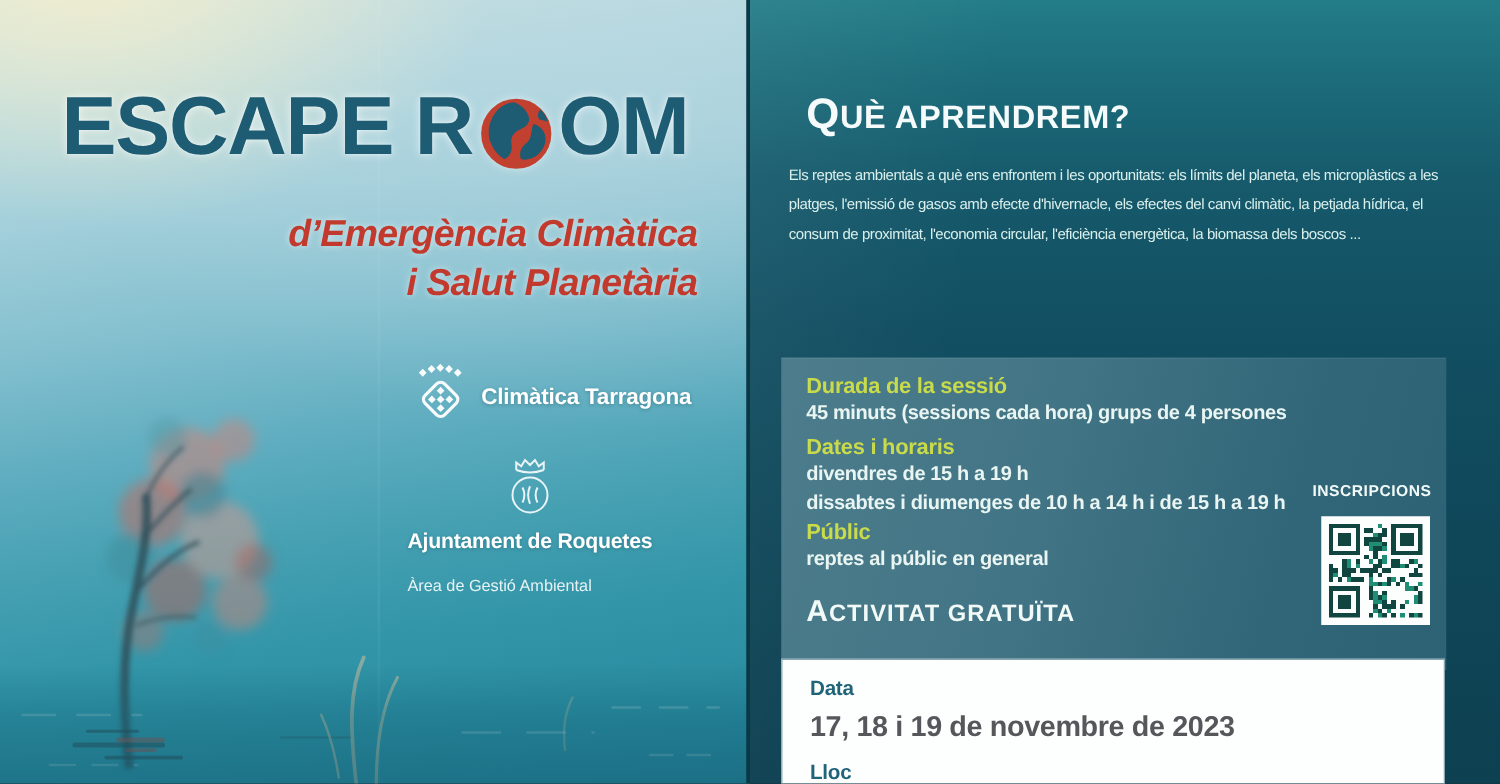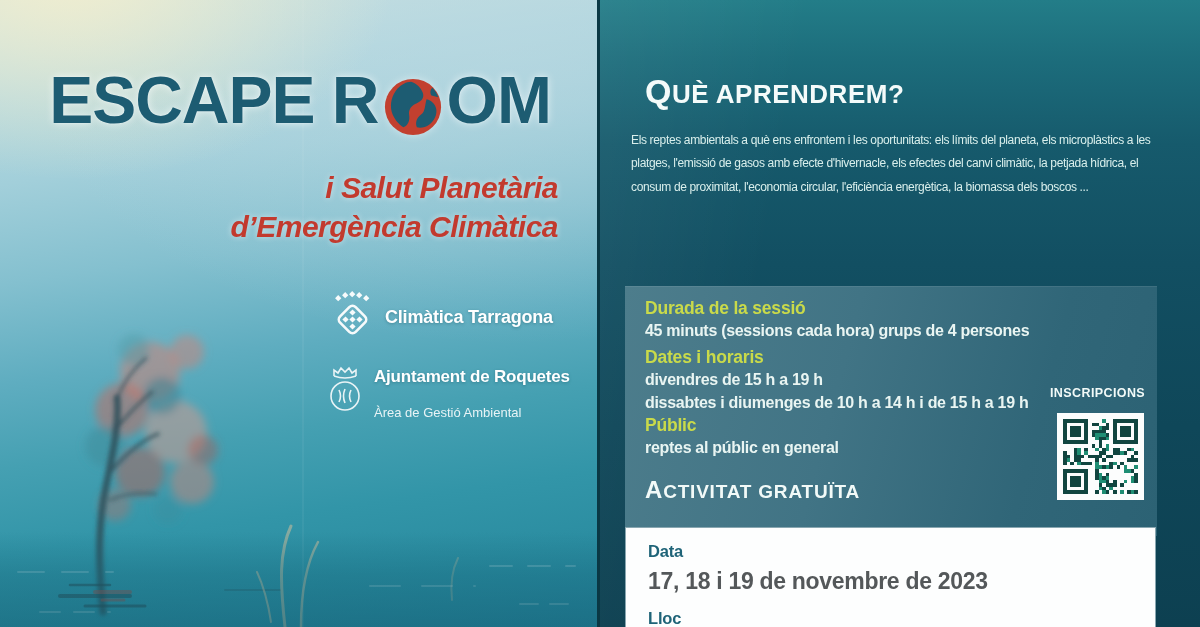--- a/index.html
+++ b/index.html
@@ -41,21 +41,21 @@
 
   .subtitle-block {
     position:absolute; left:120px; top:168px; width:438px; text-align:right;
     color:#c23a2e; font-weight:800; font-style:italic; font-size:30px; line-height:39px;
     letter-spacing:-0.5px;
     text-shadow:0 0 6px rgba(255,255,255,0.55);
   }
 
   .logo-block { position:absolute; display:flex; align-items:center; color:#fff; }
   .logo-dipta { left:333px; top:290px; gap:12px; }
-  .logo-ajunt { left:326px; top:364px; gap:10px; }
+  .logo-ajunt { left:326px; top:364px; gap:0;flex-direction:column; }
   .logo-icon { flex:0 0 auto; opacity:0.95; }
   .logo-dipta .logo-text { font-size:18px; font-weight:700; letter-spacing:-0.2px; text-shadow:0 1px 3px rgba(30,90,105,0.45); }
   .logo-ajunt .logo-text1 { font-size:17px; font-weight:700; letter-spacing:-0.2px; text-shadow:0 1px 3px rgba(30,90,105,0.45); }
   .logo-ajunt .logo-text2 { font-size:13px; font-weight:400; color:rgba(255,255,255,0.88); margin-top:18px; }
 
   
   .divider { position:absolute; left:597px; top:0; width:10px; height:627px; background:#0a3844; }
 
   
   .right-panel {
@@ -182,22 +182,22 @@
           <circle cx="32" cy="32" r="29" fill="#c2402f"></circle>
           <path fill="#1d5c72" d="M30,6 C36,8 40,12 42,17 C44,22 41,26 36,28 C31,30 27,34 28,40 C29,46 27,51 22,53 C17,50 12,44 10,37 C8,29 10,20 16,13 C20,9 25,6 30,6 Z"></path>
           <path fill="#1d5c72" d="M46,24 C51,25 55,29 56,34 C57,40 54,46 49,50 C45,53 40,54 36,53 C34,48 36,43 40,40 C45,37 44,30 46,24 Z"></path>
           <path fill="#1d5c72" d="M52,12 C55,15 57,18 58,22 L51,20 C49,17 50,14 52,12 Z"></path>
         </svg>
       </span>
         <span>OM</span>
     </div>
 
     <div class="subtitle-block">
+      <div>d’Emergència Climàtica</div>
       <div>i Salut Planetària</div>
-      <div>d’Emergència Climàtica</div>
     </div>
 
     <div class="logo-block logo-dipta">
       <span class="logo-icon">
         <svg width="40" height="50" viewBox="0 0 40 50">
           <g fill="#fff">
             <rect x="3" y="6" width="4.4" height="4.4" transform="rotate(45 5.2 8.2)"></rect>
             <rect x="10" y="3" width="4.4" height="4.4" transform="rotate(45 12.2 5.2)"></rect>
             <rect x="17" y="2" width="4.4" height="4.4" transform="rotate(45 19.2 4.2)"></rect>
             <rect x="24" y="3" width="4.4" height="4.4" transform="rotate(45 26.2 5.2)"></rect>

